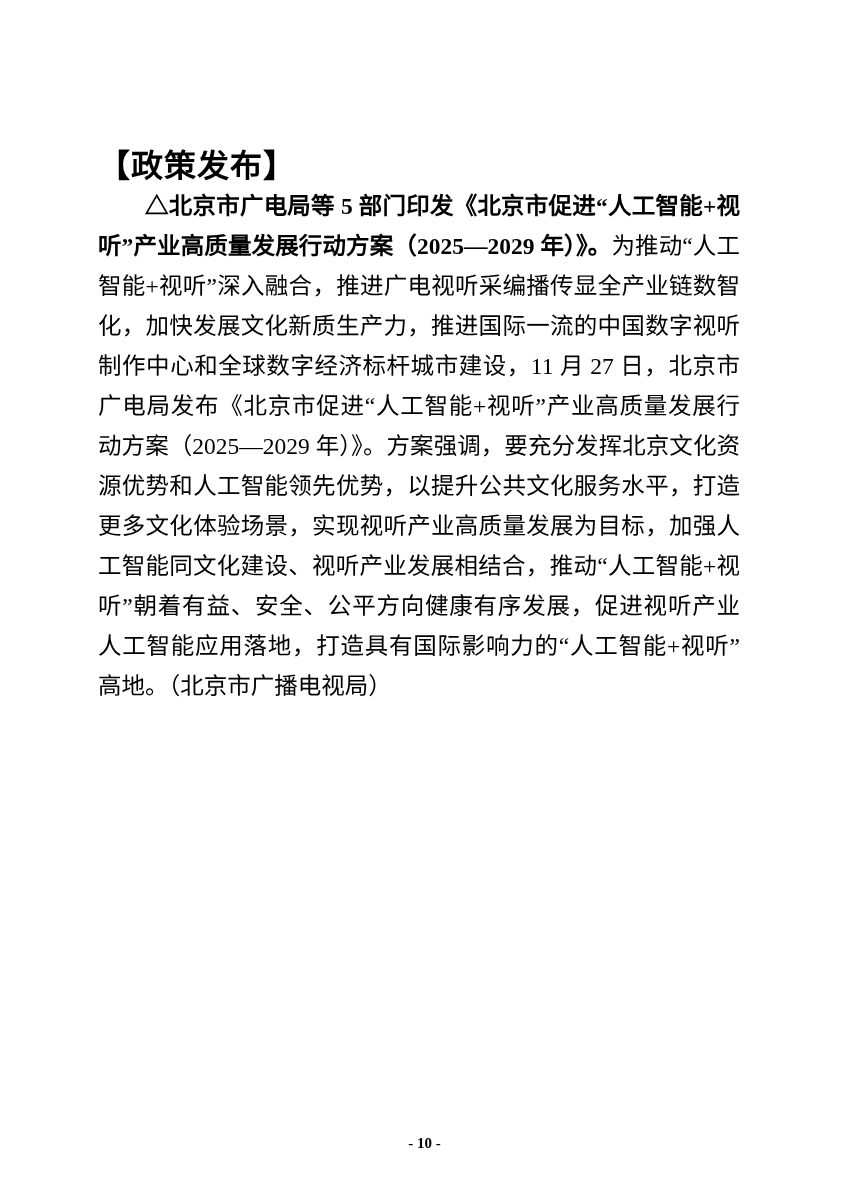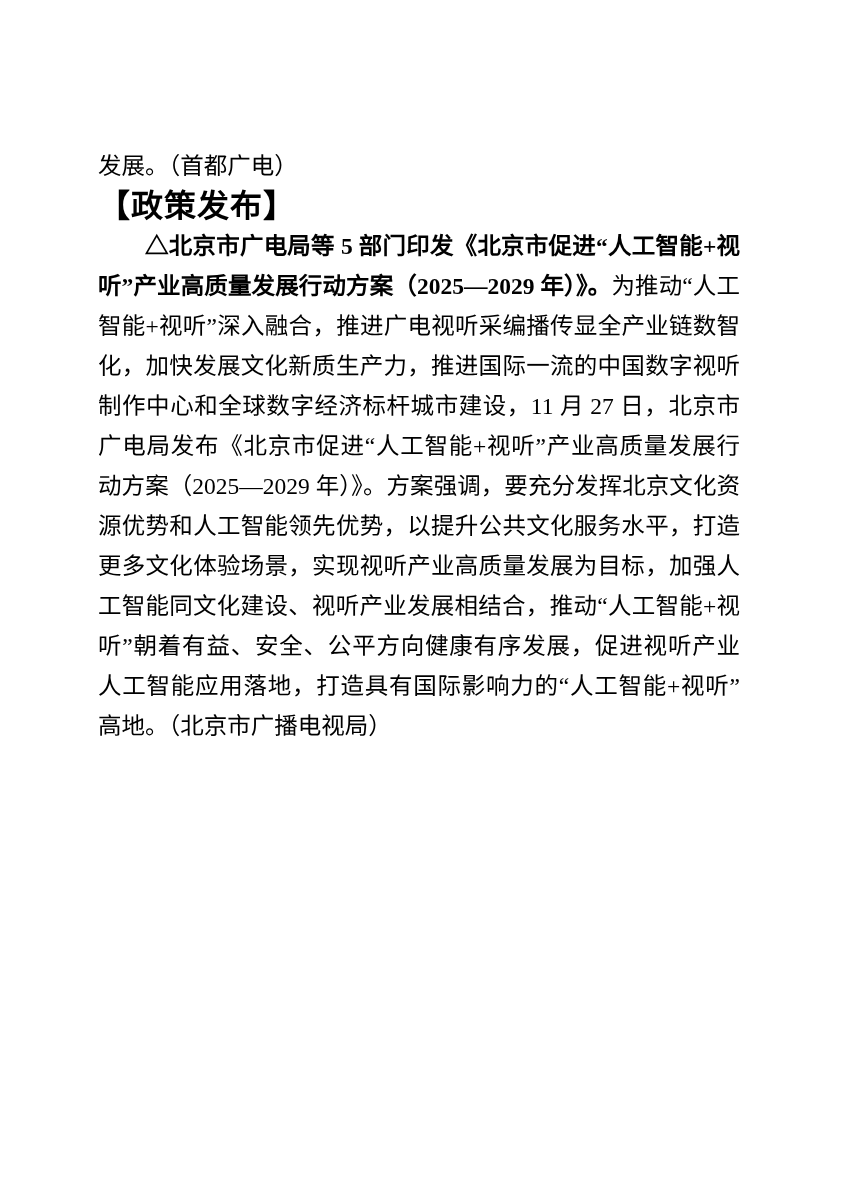--- a/index.html
+++ b/index.html
@@ -55,22 +55,22 @@
     font-weight: bold;
     font-family: "Liberation Serif", serif;
   }
 </style>
 </head>
 <body>
 
 <div class="page">
   <div class="content">
 
-    <p class="para no-indent"><span>发展。（首都广电）</span></p>
 
     <p class="heading">【政策发布】</p>
 
     <p class="para"><span class="item-title">△北京市广电局等 5 部门印发《北京市促进“人工智能+视听”产业高质量发展行动方案（2025—2029 年）》。</span><span>为推动“人工智能+视听”深入融合，推进广电视听采编播传显全产业链数智化，加快发展文化新质生产力，推进国际一流的中国数字视听制作中心和全球数字经济标杆城市建设，11 月 27 日，北京市广电局发布《北京市促进“人工智能+视听”产业高质量发展行动方案（2025—2029 年）》。方案强调，要充分发挥北京文化资源优势和人工智能领先优势，以提升公共文化服务水平，打造更多文化体验场景，实现视听产业高质量发展为目标，加强人工智能同文化建设、视听产业发展相结合，推动“人工智能+视听”朝着有益、安全、公平方向健康有序发展，促进视听产业人工智能应用落地，打造具有国际影响力的“人工智能+视听”高地。（北京市广播电视局）</span></p>
 
 
   </div>
 
+  <div class="footer">- 10 -</div>
 </div>
 
 </body></html>

